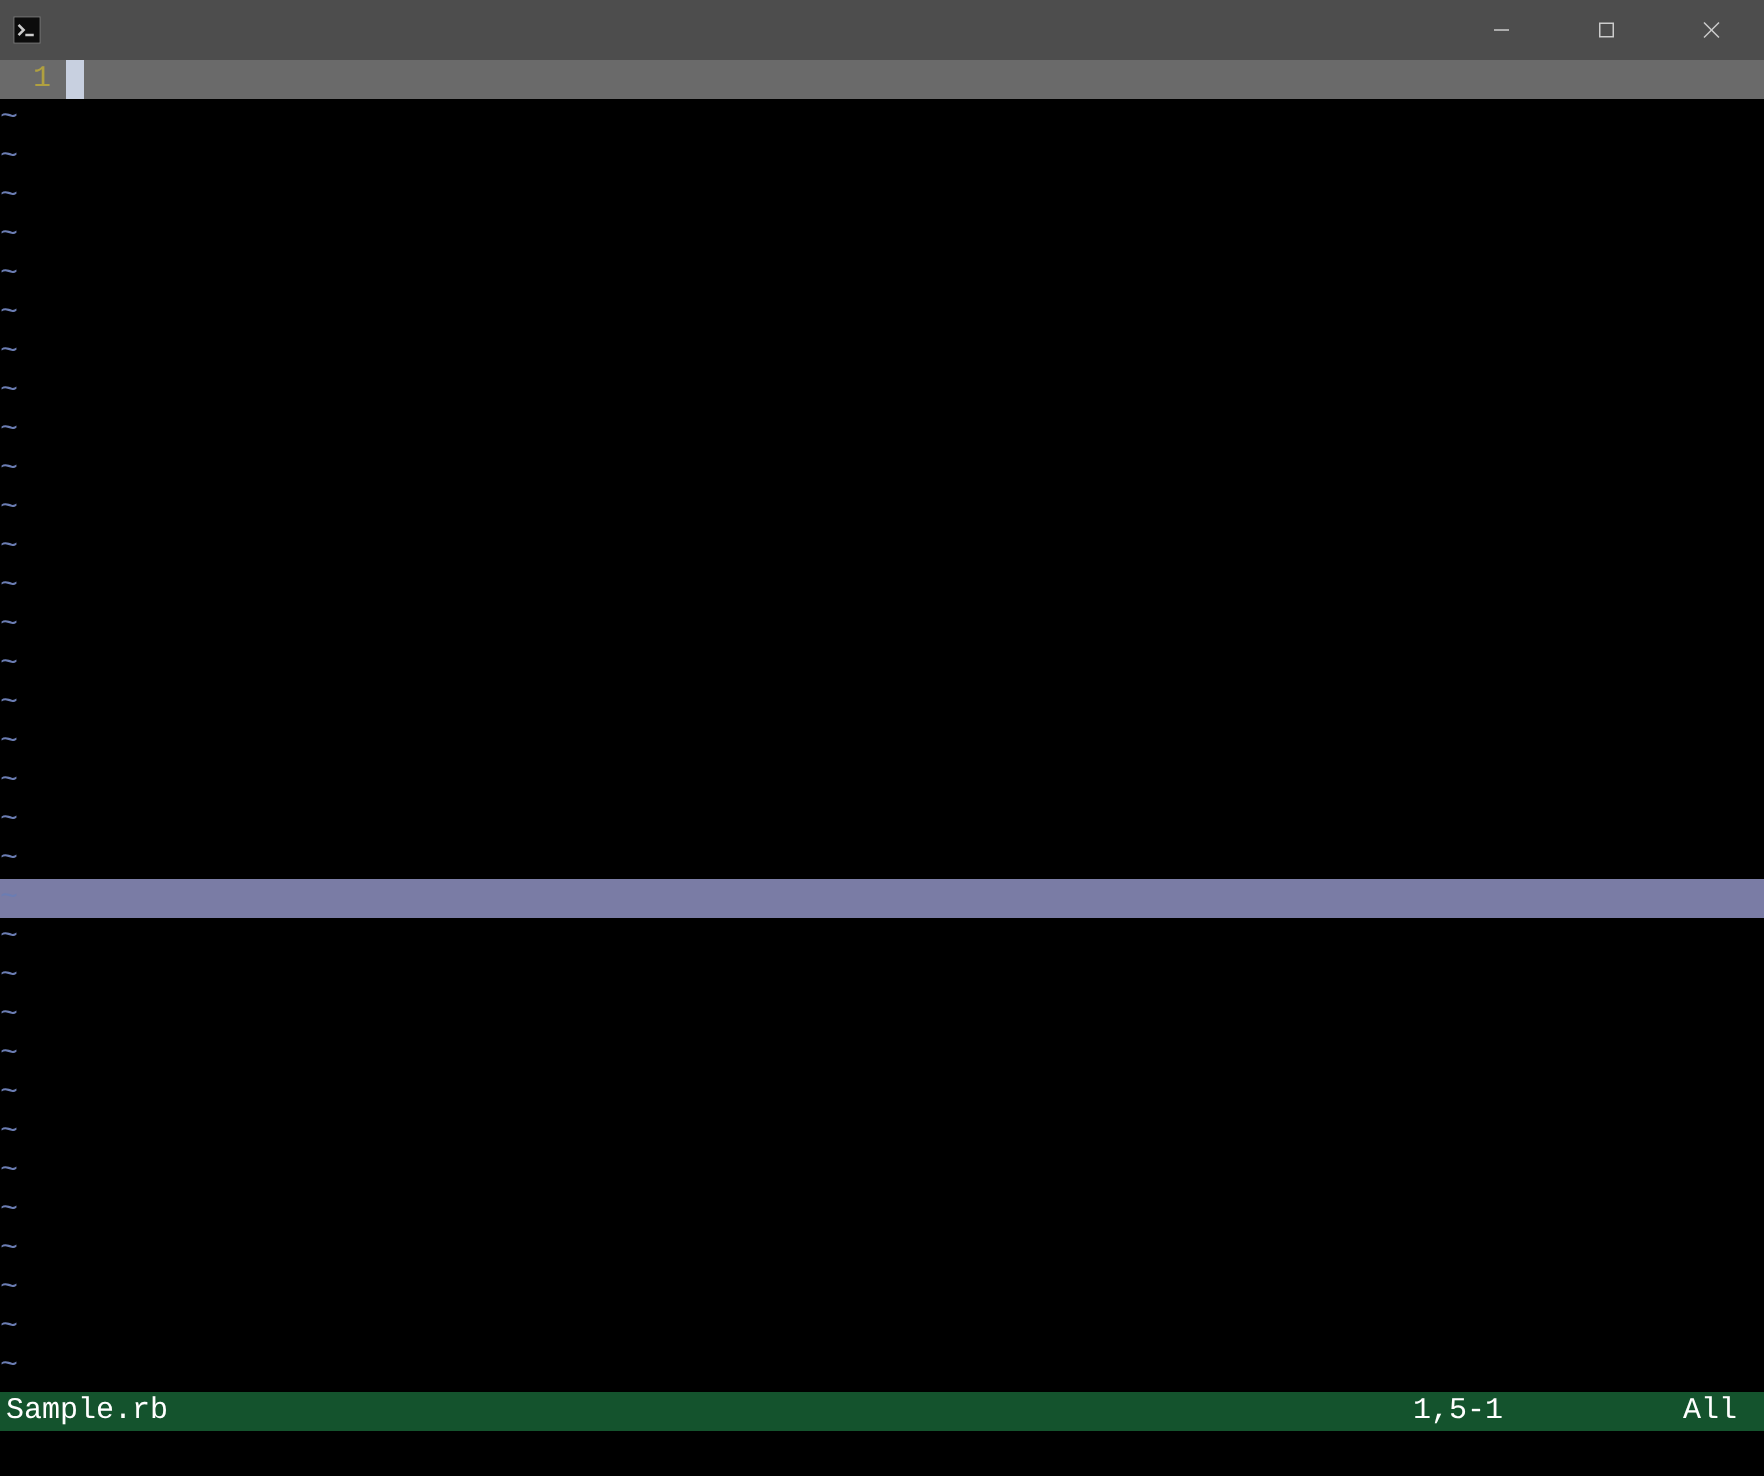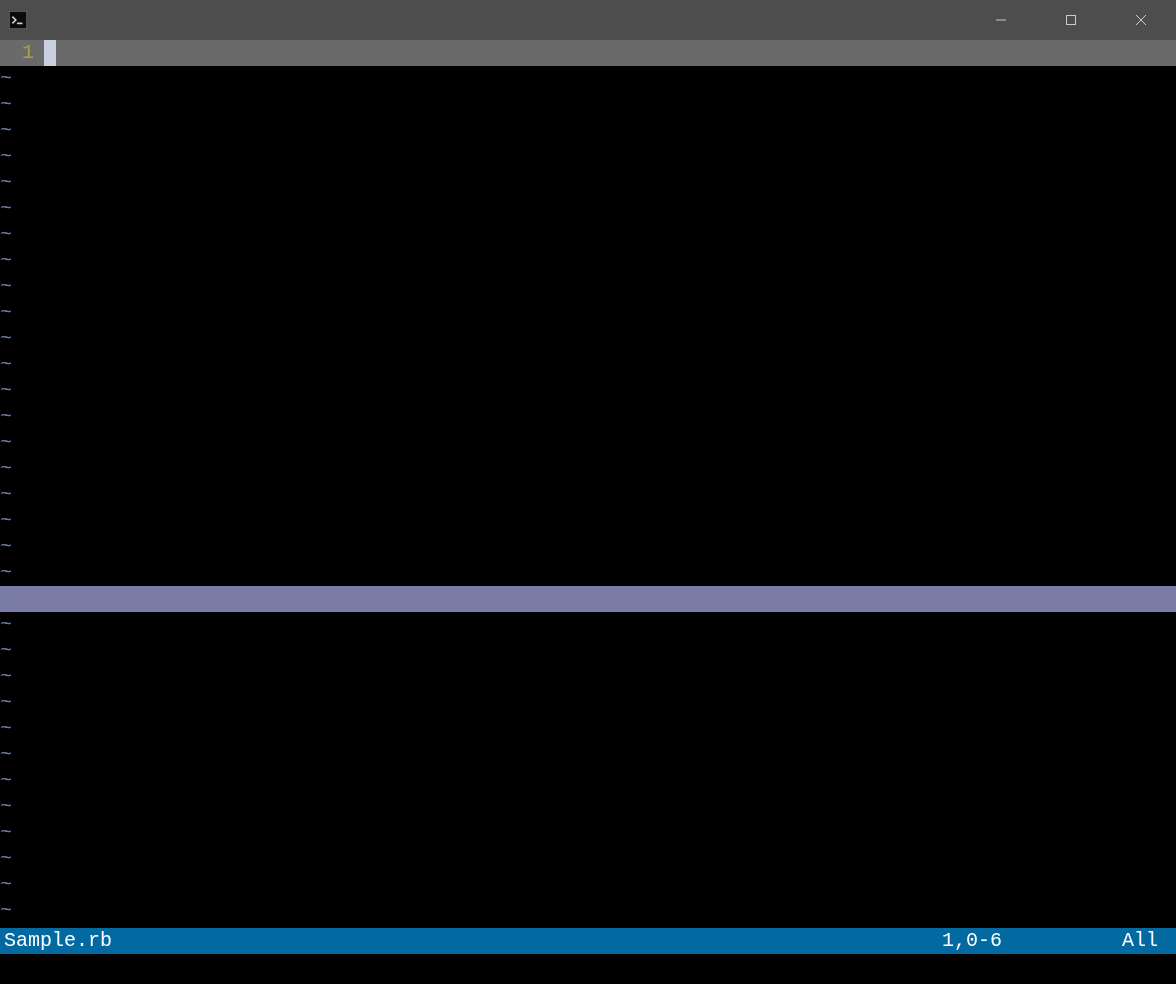--- a/index.html
+++ b/index.html
@@ -111,21 +111,21 @@
       line-height: 26px;
     }
     .tilde-row.highlighted {
       background: #7a7ca5;
     }
     .tilde-row.highlighted .tilde {
       color: #6b7db3;
     }
     .status-bar {
       height: 26px;
-      background: #0369a1;
+      background: #14532d;
       color: #ffffff;
       display: flex;
       align-items: center;
       padding: 0 4px;
       flex-shrink: 0;
       font-size: 20px;
       line-height: 26px;
     }
     .status-left {
       flex: 1;
@@ -218,17 +218,17 @@
         <div class="tilde-row"><span class="tilde">~</span></div>
         <div class="tilde-row"><span class="tilde">~</span></div>
         <div class="tilde-row"><span class="tilde">~</span></div>
         <div class="tilde-row"><span class="tilde">~</span></div>
       </div>
   </div>
 </div>
 
 <div class="status-bar">
   <span class="status-left">Sample.rb</span>
-  <span class="status-mid">1,0-6</span>
+  <span class="status-mid">1,5-1</span>
   <span class="status-right">All</span>
 </div>
 
 <div class="bottom-space"></div>
 
 </body></html>

